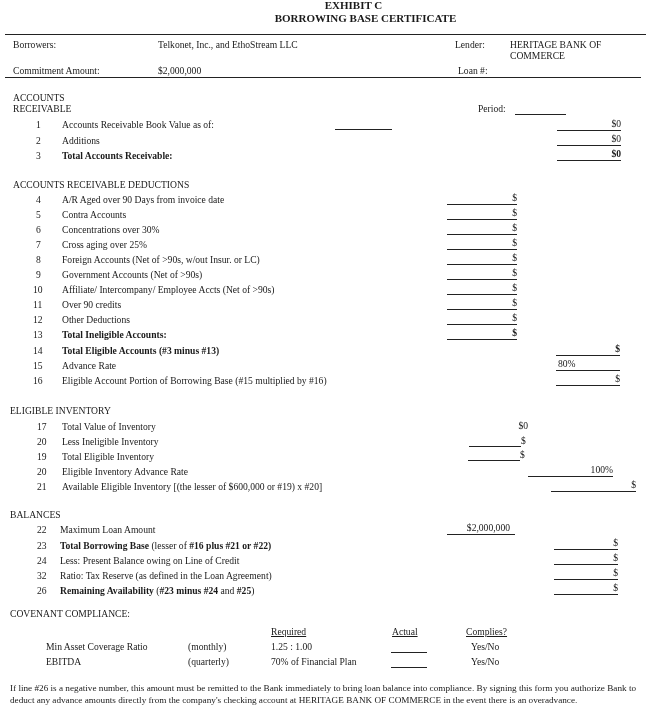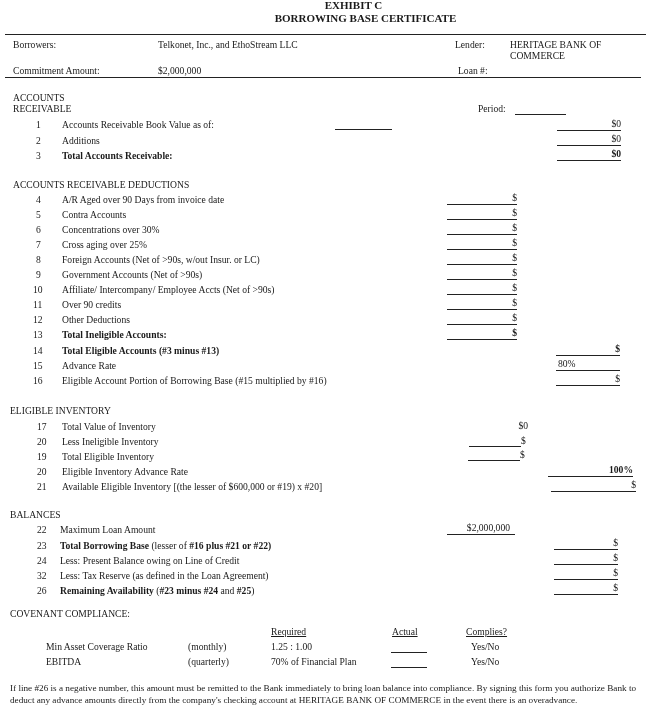--- a/index.html
+++ b/index.html
@@ -180,21 +180,21 @@
 </div>
 <div>
   <div class="abs" style="left:37px; top:452px;">19</div>
   <div class="abs" style="left:62px; top:452px;">Total Eligible Inventory</div>
   <div class="hline" style="left:468px; width:52px; top:460px;"></div>
   <div class="abs" style="left:520px; top:450px;">$</div>
 </div>
 <div>
   <div class="abs" style="left:37px; top:467px;">20</div>
   <div class="abs" style="left:62px; top:467px;">Eligible Inventory Advance Rate</div>
-  <div class="fill" style="left:548px; width:85px; top:465px;font-weight:bold;">
+  <div class="fill" style="left:528px; width:85px; top:465px;">
       <span>100%</span>
     </div>
 </div>
 <div>
   <div class="abs" style="left:37px; top:482px;">21</div>
   <div class="abs" style="left:62px; top:482px;">Available Eligible Inventory [(the lesser of $600,000 or #19) x #20]</div>
   <div class="fill" style="left:551px; width:85px; top:480px;">
       <span>$</span>
     </div>
 </div>
@@ -217,21 +217,21 @@
 </div>
 <div>
   <div class="abs" style="left:37px; top:556px;">24</div>
   <div class="abs" style="left:60px; top:556px;">Less: Present Balance owing on Line of Credit</div>
   <div class="fill" style="left:554px; width:64px; top:553px;">
       <span>$</span>
     </div>
 </div>
 <div>
   <div class="abs" style="left:37px; top:571px;">32</div>
-  <div class="abs" style="left:60px; top:571px;">Less:  Tax Reserve (as defined in the Loan Agreement)</div>
+  <div class="abs" style="left:60px; top:571px;">Ratio:  Tax Reserve (as defined in the Loan Agreement)</div>
   <div class="fill" style="left:554px; width:64px; top:568px;">
       <span>$</span>
     </div>
 </div>
 <div>
   <div class="abs" style="left:37px; top:586px;">26</div>
   <div class="abs" style="left:60px; top:586px;"><b>Remaining Availability</b><span> (</span><b>#23 minus #24</b><span> and </span><b>#25</b><span>)</span></div>
   <div class="fill" style="left:554px; width:64px; top:583px;">
       <span>$</span>
     </div>

